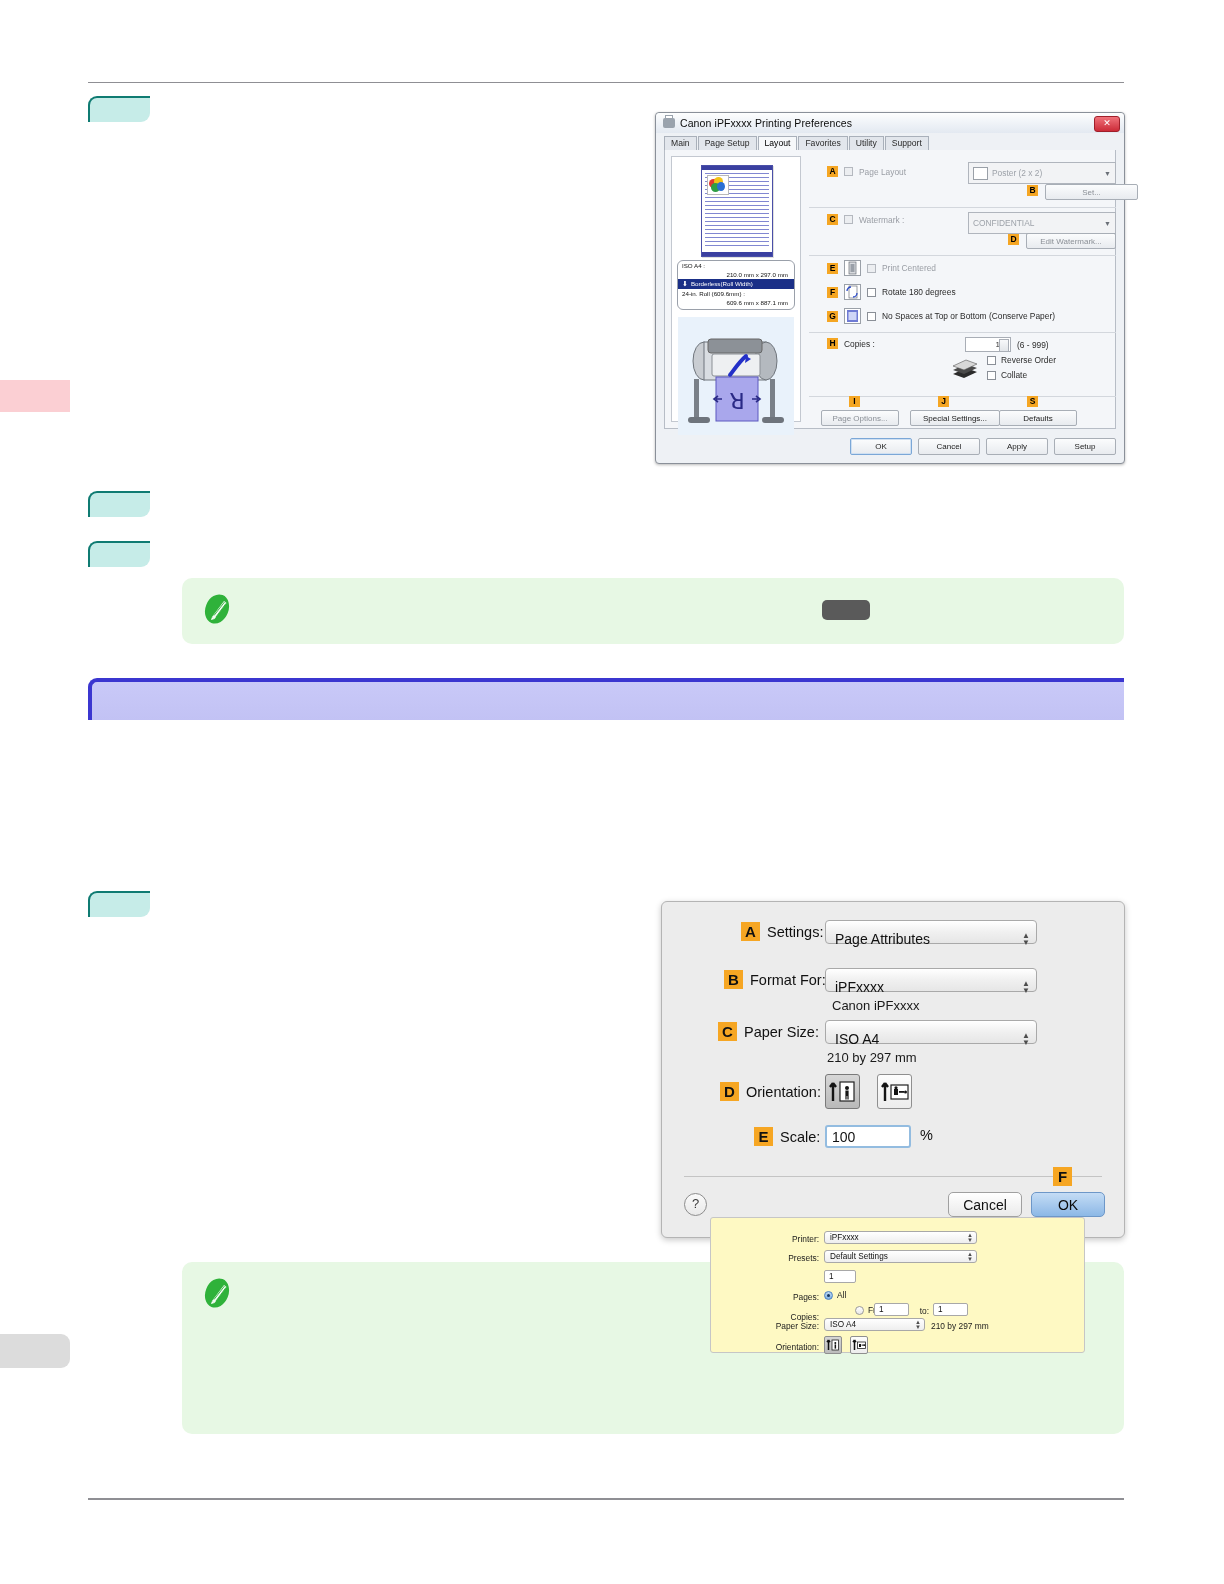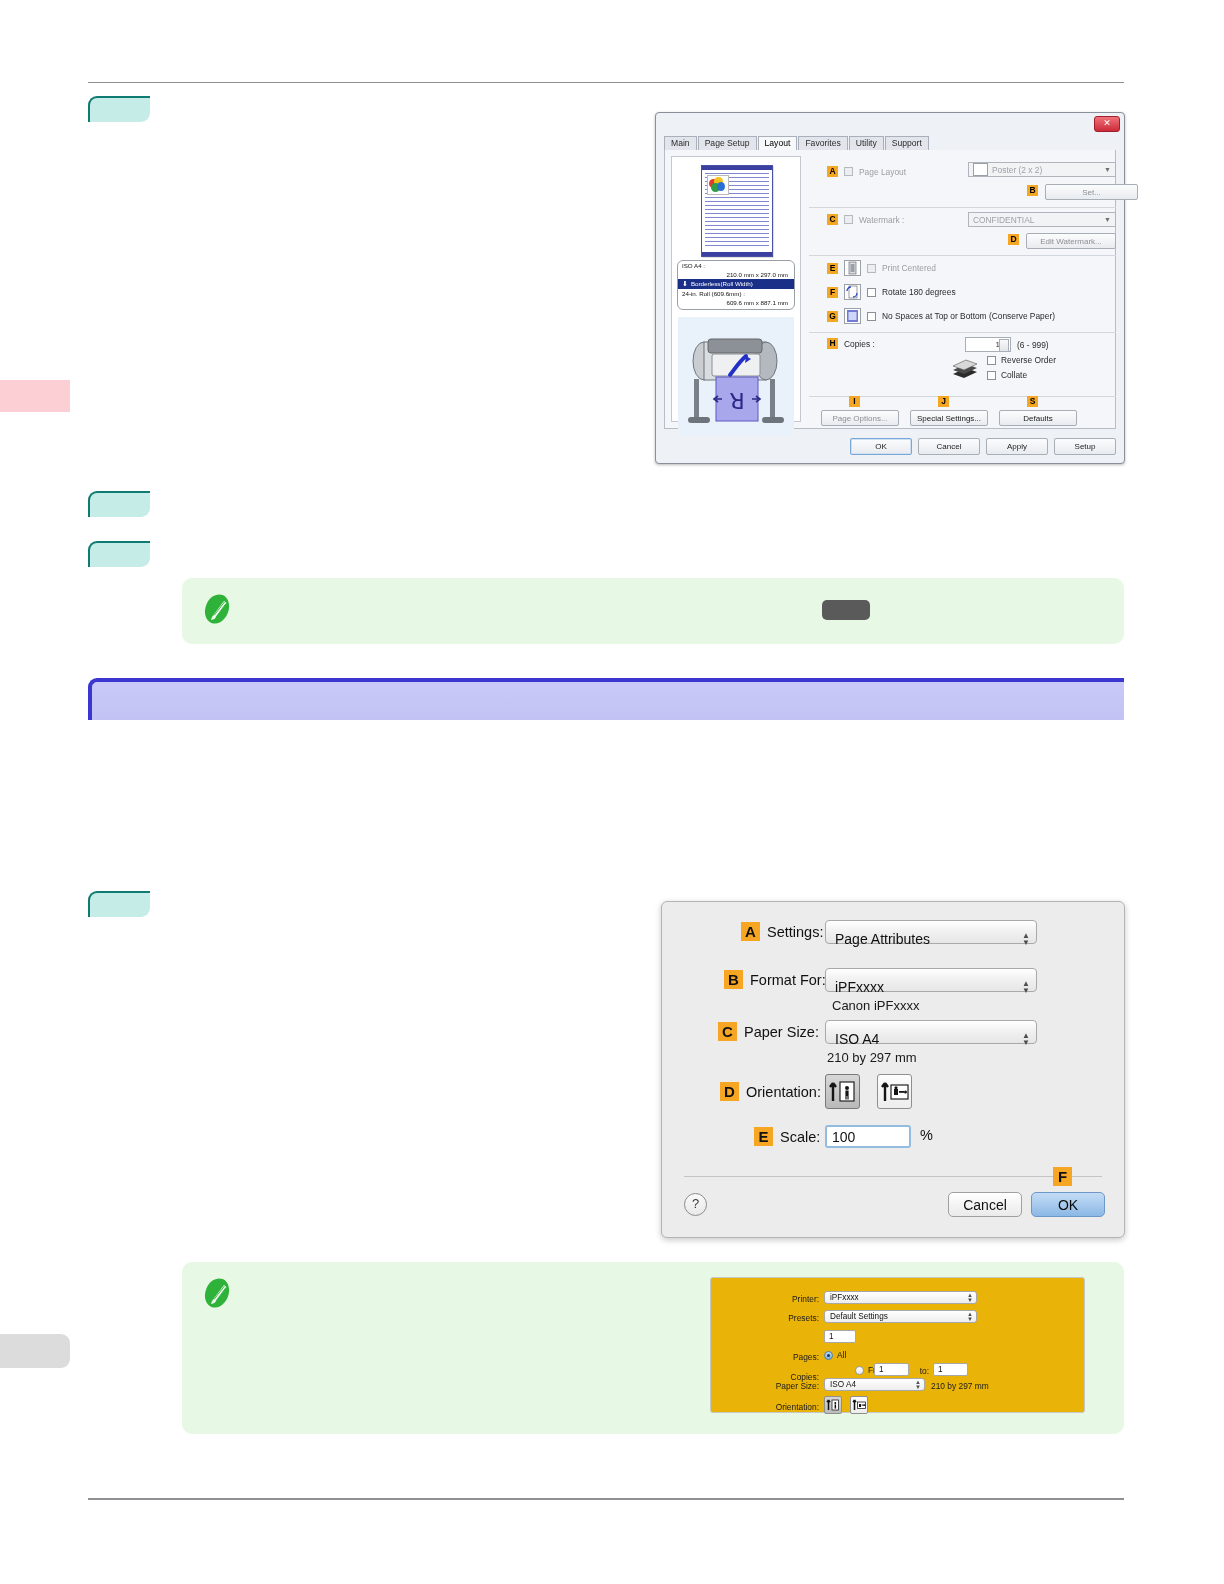--- a/index.html
+++ b/index.html
@@ -205,21 +205,21 @@
   .row { position: absolute; display: flex; align-items: center; }
   .chk {
     width: 9px; height: 9px; background: #fff;
     border: 1px solid #8a8f97; display: inline-block; box-sizing: border-box;
   }
   .chk.dis { background: #eceef1; border-color: #b4b8bf; }
   .lbl { font-size: 8.4px; color: #2b2b2b; }
   .lbl.dis { color: #9a9ea5; }
   .combo {
     background: #f2f3f5; border: 1px solid #b0b5bd;
-    height: 15px; box-sizing: border-box;
+    height: 22px; box-sizing: border-box;
     display: flex; align-items: center; justify-content: space-between;
     padding: 0 4px; font-size: 8.4px; color: #9da2a9;
   }
   .combo .caret { font-size: 7px; color: #6b7078; }
   .btn {
     background: linear-gradient(180deg,#fbfcfd,#e8ebef);
     border: 1px solid #a8aeb6; border-radius: 2px;
     height: 16px; box-sizing: border-box;
     display: flex; align-items: center; justify-content: center;
     font-size: 8px; color: #8b9097;
@@ -312,22 +312,22 @@
     font-size: 14px; color: #111;
   }
   .mac-btn.default {
     background: linear-gradient(180deg,#c4dcf5,#8cb8e6);
     border-color: #6d97c8; color: #0a0a0a;
   }
 
   
   .mini-dialog {
     position: absolute;
-    left: 710px; top: 1277px; width: 375px; height: 136px;
-    background: #eab308; border: 1px solid #c6c6c6; border-radius: 3px;
+    left: 710px; top: 1217px; width: 375px; height: 136px;
+    background: #fef9c3; border: 1px solid #c6c6c6; border-radius: 3px;
     box-sizing: border-box; color: #1b1b1b;
   }
   .mini-row { position: absolute; display: flex; align-items: center; }
   .mini-lbl { font-size: 8.4px; color: #1b1b1b; text-align: right; }
   .mini-select {
     background: linear-gradient(180deg,#ffffff,#eeeeee);
     border: 1px solid #a8a8a8; border-radius: 3px;
     height: 13px; box-sizing: border-box;
     display: flex; align-items: center; justify-content: space-between;
     padding: 0 3px 0 5px; font-size: 8.2px; color: #111;
@@ -389,20 +389,24 @@
     <ellipse cx="17" cy="17" rx="11.5" ry="15" fill="#2fb23a" transform="rotate(22 17 17)"></ellipse>
     <path d="M12 25 L24 9 L26.5 11 L14.5 27 Z" fill="#ffffff" opacity=".95"></path>
     <path d="M12 25 L14.5 27 L11 28 Z" fill="#ffffff"></path>
     <line x1="14" y1="23.5" x2="24.5" y2="10" stroke="#2fb23a" stroke-width="0.9"></line>
     <line x1="16" y1="25" x2="26" y2="11.5" stroke="#2fb23a" stroke-width="0.9"></line>
   </svg>
 </div>
 
 <div class="win-dialog">
 
+  <div class="win-titlebar">
+    <div class="win-title-icon"></div>
+    <div class="win-title-text">Canon iPFxxxx Printing Preferences</div>
+  </div>
   <div class="win-close">✕</div>
 
   <div class="win-tabstrip">
     <div class="win-tab">Main</div>
     <div class="win-tab">Page Setup</div>
     <div class="win-tab active">Layout</div>
     <div class="win-tab">Favorites</div>
     <div class="win-tab">Utility</div>
     <div class="win-tab">Support</div>
   </div>
@@ -560,21 +564,21 @@
       <div class="hr-soft" style="left:4px; top:240px; width:307px;"></div>
 
       <div class="row" style="left:44px; top:240px;">
         <span class="badge">I</span>
       </div>
       <div class="btn" style="position:absolute; left:16px; top:254px; width:78px;">Page Options...</div>
 
       <div class="row" style="left:133px; top:240px;">
         <span class="badge">J</span>
       </div>
-      <div class="btn enabled" style="position:absolute; left:105px; top:254px; width:78px;">Special Settings...</div>
+      <div class="btn enabled" style="position:absolute; left:105px; top:254px; width:90px;">Special Settings...</div>
 
       <div class="row" style="left:222px; top:240px;">
         <span class="badge">S</span>
       </div>
       <div class="btn enabled" style="position:absolute; left:194px; top:254px; width:78px;">Defaults</div>
     </div>
   </div>
 
   <div class="win-footer">
     <div class="btn primary">OK</div>

